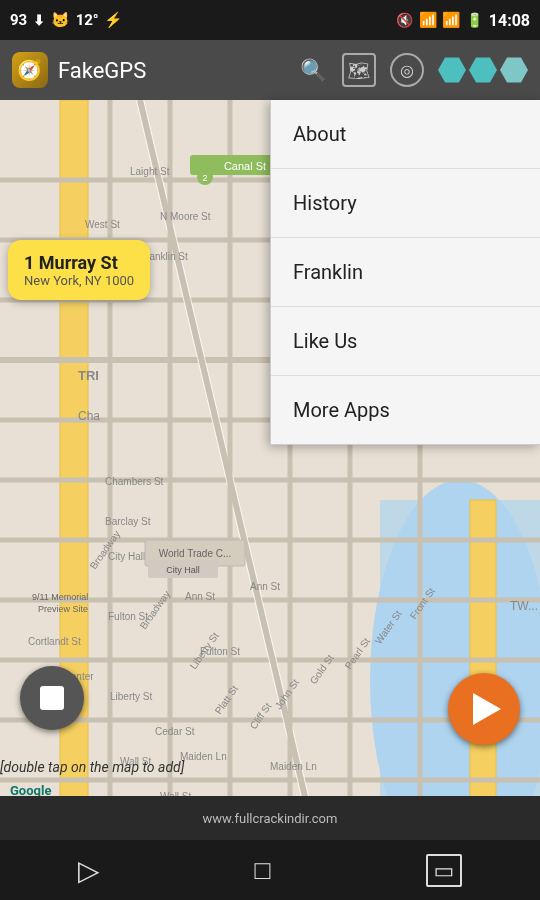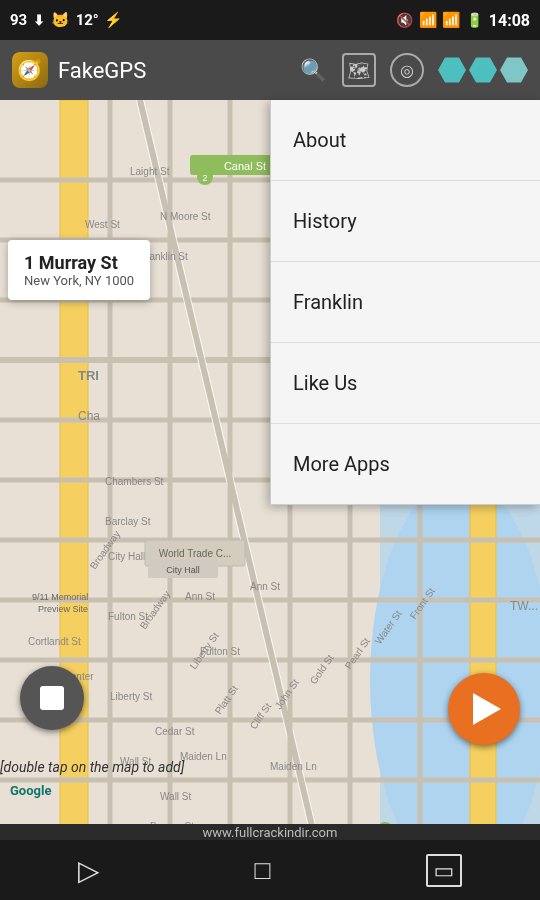--- a/index.html
+++ b/index.html
@@ -119,22 +119,22 @@
       position: absolute;
       top: 0; left: 0;
       width: 100%; height: 100%;
     }
 
     
     #location-card {
       position: absolute;
       top: 140px;
       left: 8px;
-      background: #ffffff;
-      border-radius: 4px;
+      background: #fde047;
+      border-radius: 13px;
       padding: 12px 16px;
       box-shadow: 0 2px 8px rgba(0,0,0,0.3);
       z-index: 20;
     }
     .location-title {
       font-size: 18px;
       font-weight: bold;
       color: #222;
     }
     .location-subtitle {
@@ -148,21 +148,21 @@
       top: 100px;
       right: 0;
       width: 270px;
       background: #f5f5f5;
       border-left: 1px solid #ccc;
       border-bottom: 1px solid #ccc;
       z-index: 60;
       box-shadow: -2px 2px 10px rgba(0,0,0,0.3);
     }
     .menu-item {
-      padding: 28px 22px;
+      padding: 22px 22px;
       font-size: 20px;
       color: #222;
       border-bottom: 1px solid #ddd;
       cursor: pointer;
       background: #f5f5f5;
     }
     .menu-item:last-child {
       border-bottom: none;
     }
 
@@ -256,21 +256,21 @@
       font-size: 26px;
       cursor: pointer;
     }
 
     
     #url-bar {
       position: absolute;
       bottom: 60px;
       left: 0;
       width: 100%;
-      height: 16px;
+      height: 44px;
       background: #2a2a2a;
       display: flex;
       align-items: center;
       justify-content: center;
       z-index: 100;
     }
     .url-text {
       color: #bbb;
       font-size: 13px;
     }

